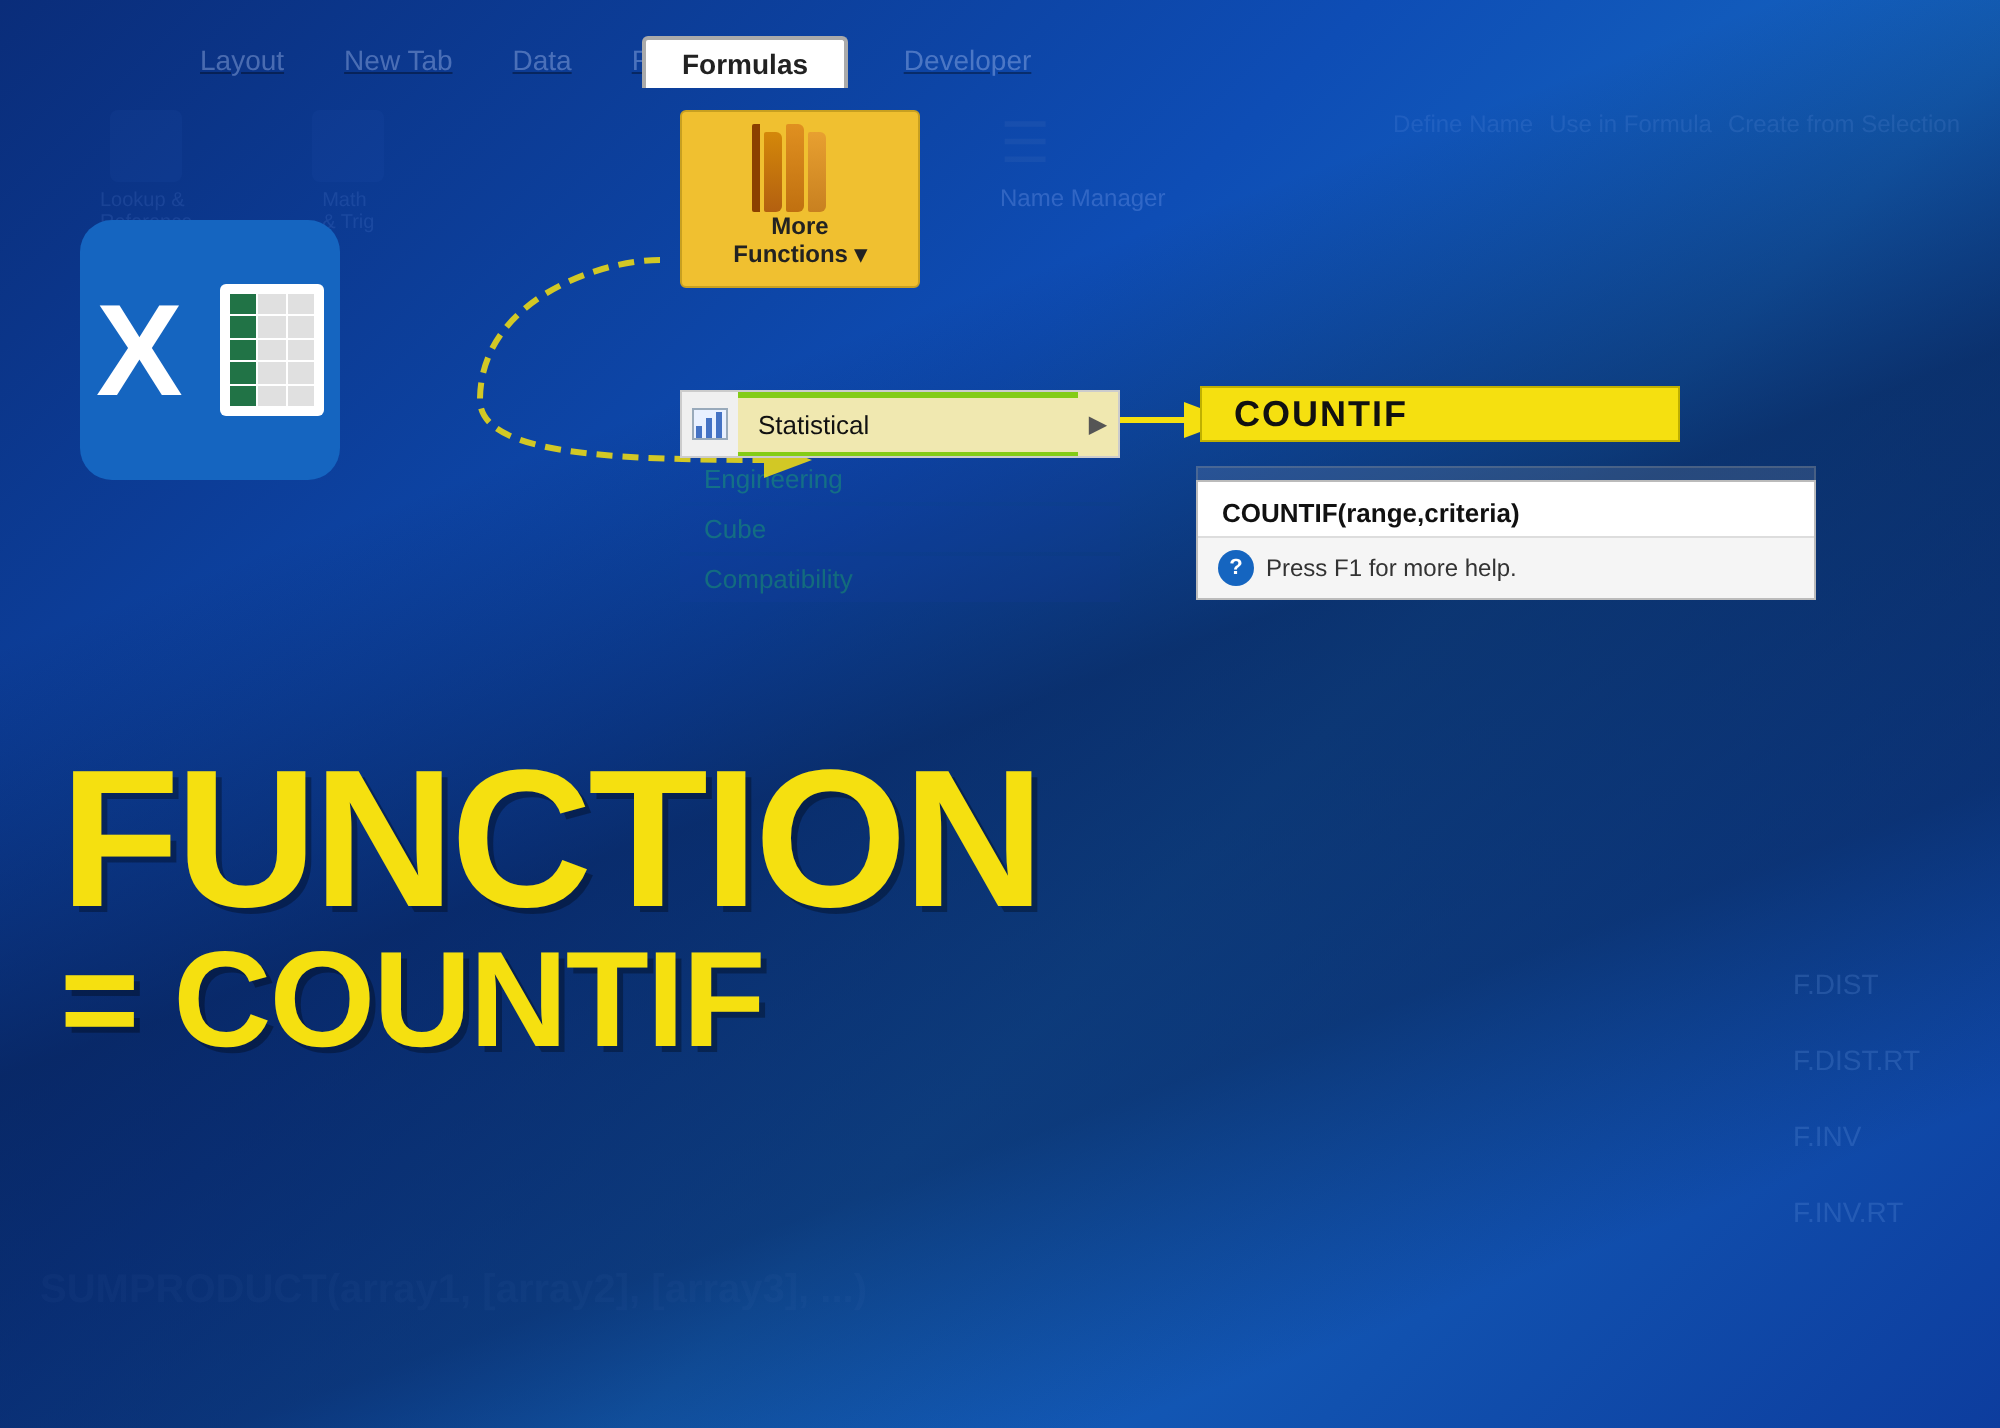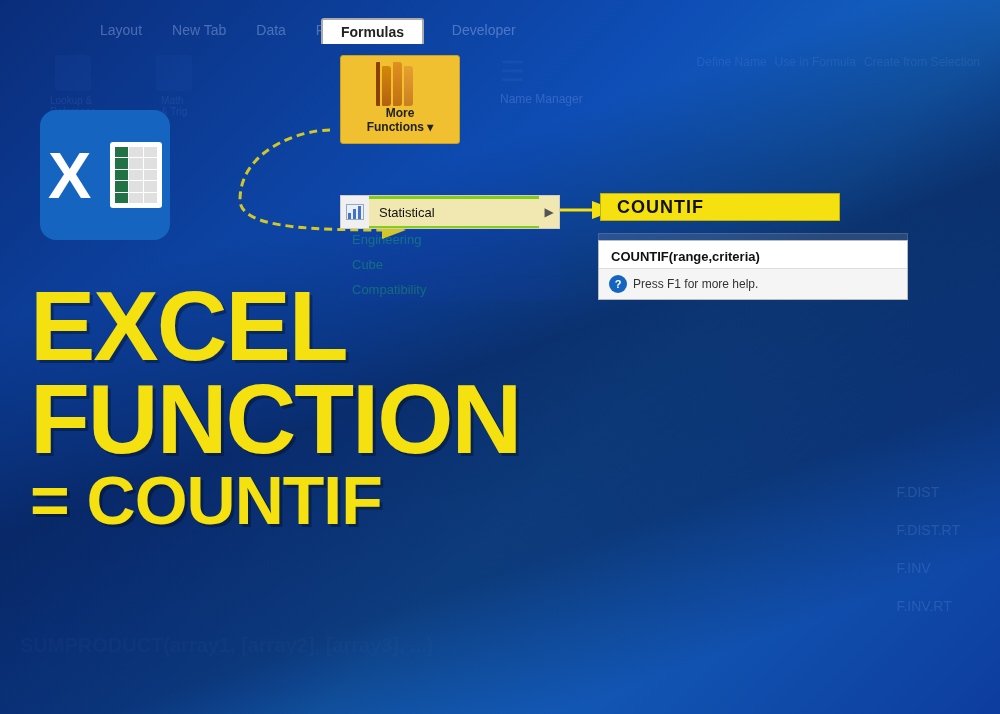--- a/index.html
+++ b/index.html
@@ -151,20 +151,21 @@
       position: absolute;
       top: 15px;
       left: 0;
       right: 0;
       height: 30px;
       display: flex;
       align-items: center;
       padding: 0 100px;
       gap: 30px;
       opacity: 0.35;
+      text-decoration: underline;
     }
 
     .ribbon-tab-item {
       font-size: 14px;
       color: #c0d4ff;
       font-weight: 400;
     }
 
     
     .more-functions-btn {
@@ -559,21 +560,20 @@
         <div style="background:#e0e0e0;grid-column:2;grid-row:5;"></div>
         <div style="background:#e0e0e0;grid-column:3;grid-row:5;"></div>
       </div>
     </div>
 
     <div class="logo-x-letter" style="font-size:65px;font-style:normal;font-weight:900;color:white;position:absolute;left:8px;top:50%;transform:translateY(-50%);z-index:2;font-family:Arial Black,Arial,sans-serif;">X</div>
   </div>
 </div>
 
 <div class="main-title">
-  <div class="main-title-line">EXCEL</div>
   <div class="main-title-line">FUNCTION</div>
   <div class="main-title-sub">= COUNTIF</div>
 </div>
 
 <div class="bg-formula-bar">
   <span style="opacity:0.3;color:#7090d0;font-size:20px;">SUMPRODUCT(array1, [array2], [array3], ...)</span>
 </div>
 
 <div class="bg-cell-list">
   <span>F.DIST</span>

